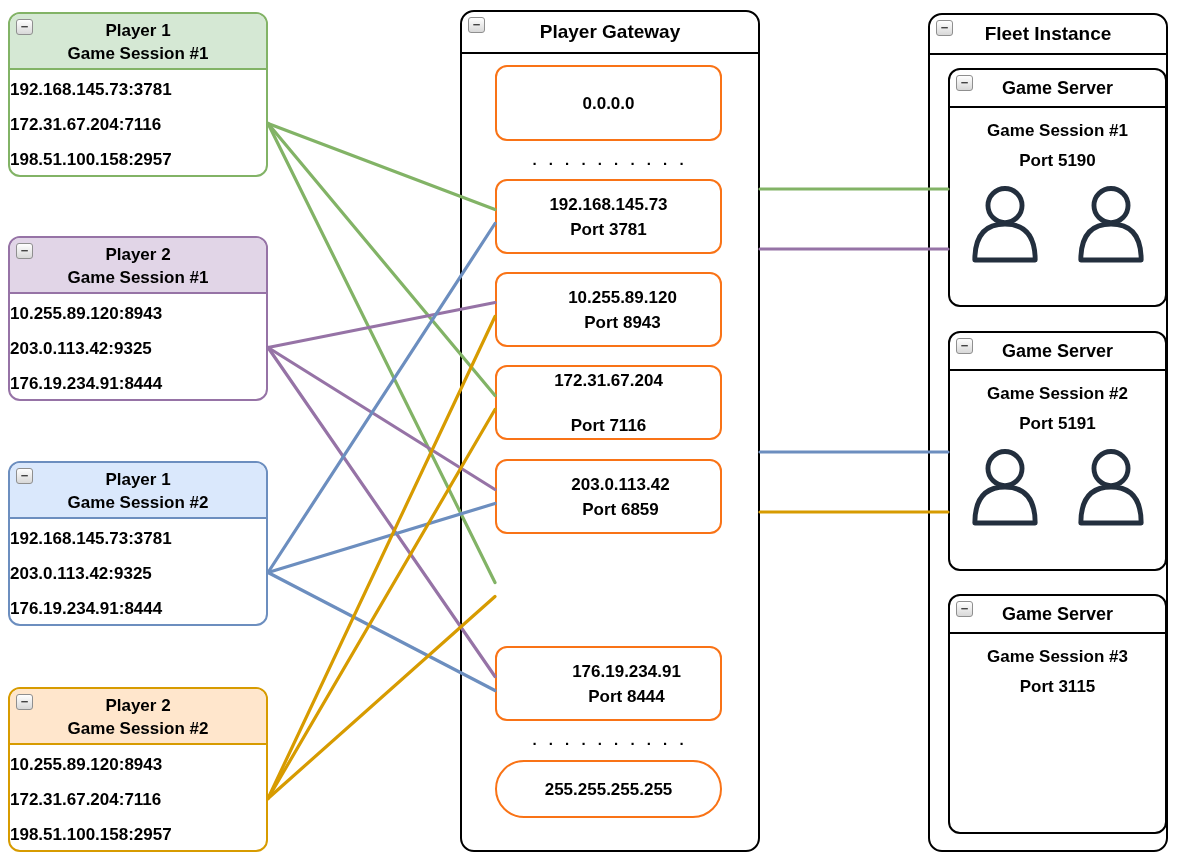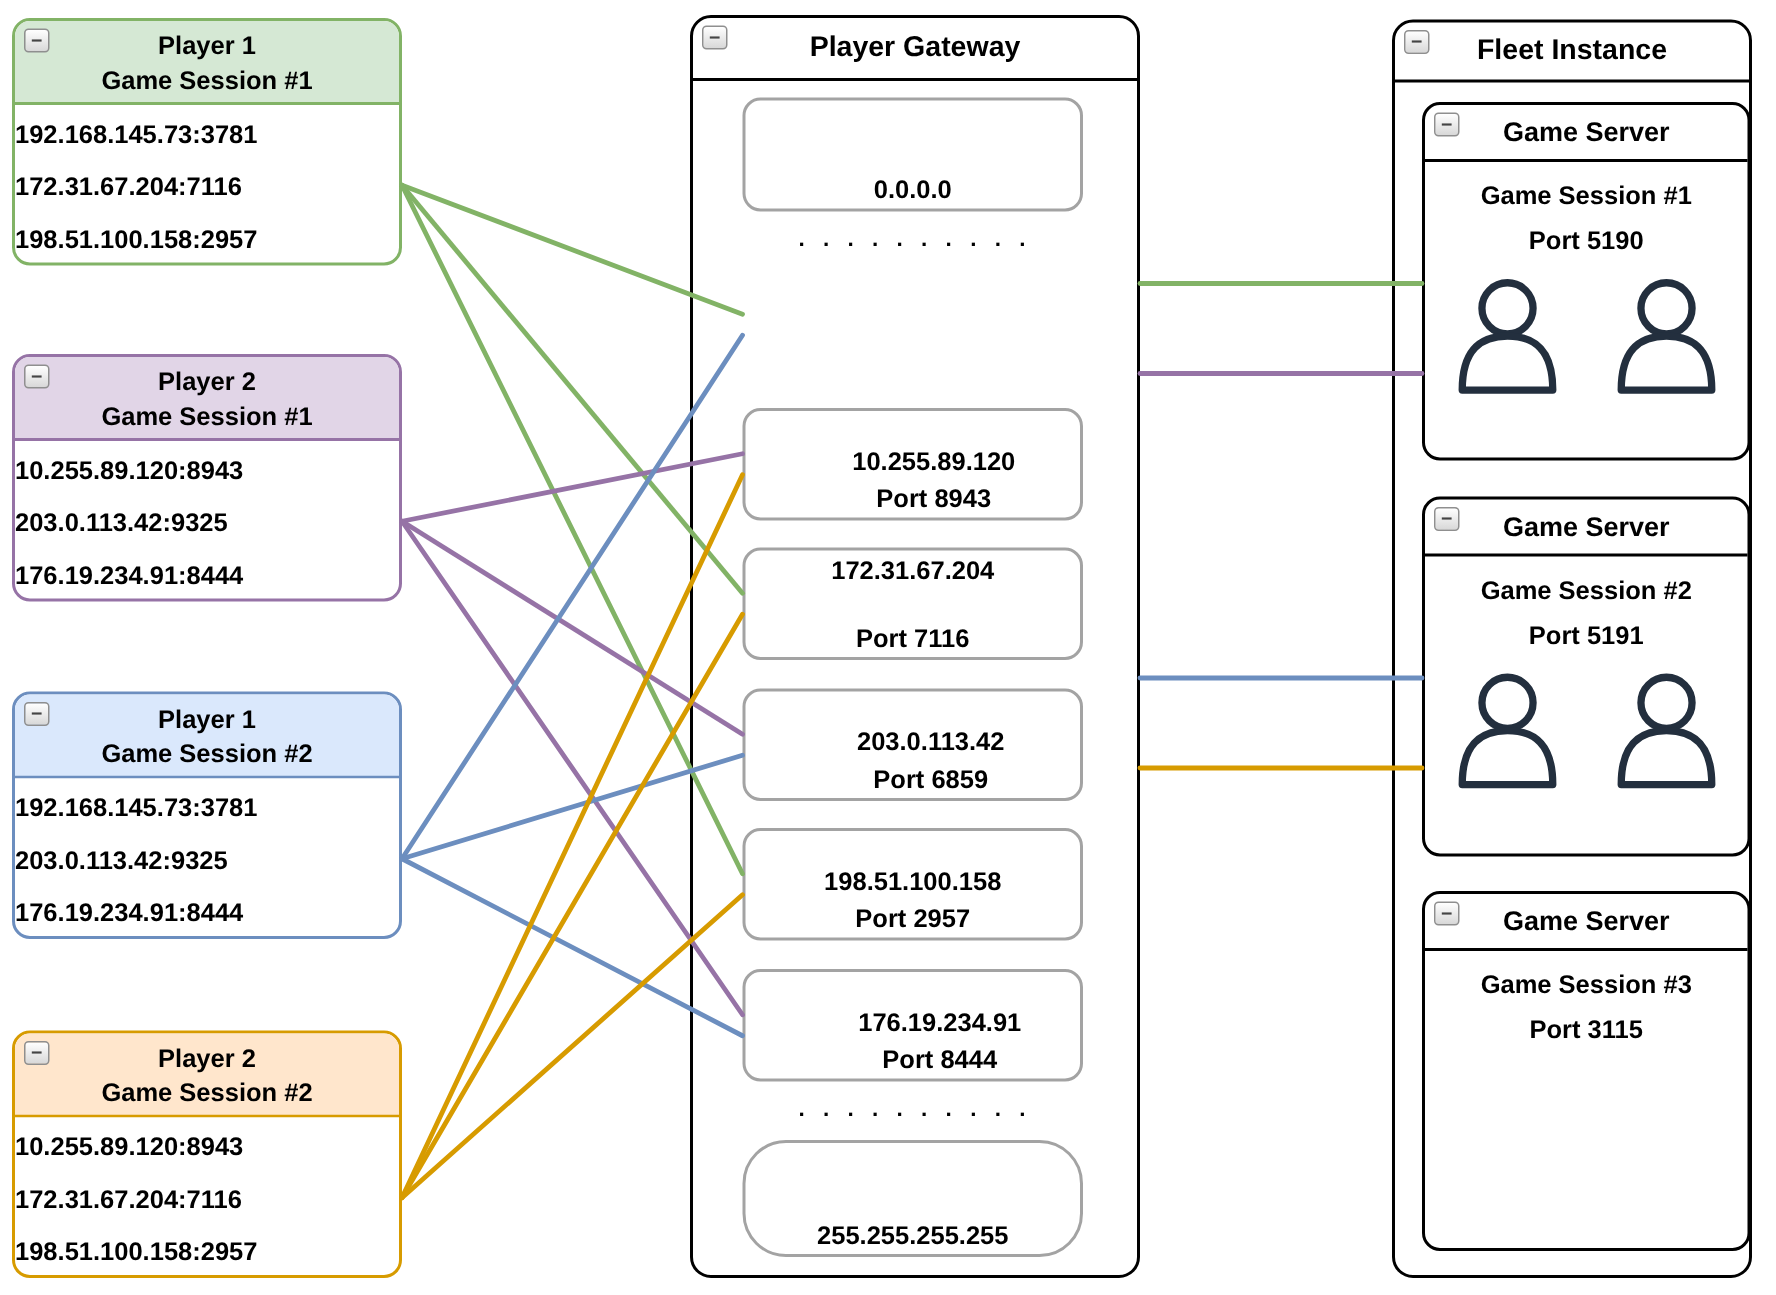--- a/index.html
+++ b/index.html
@@ -23,23 +23,23 @@
               border:1px solid #8f8f8f; border-radius:3px;
               background:linear-gradient(#ffffff,#d8d8d8);
               font-size:13px; line-height:13px; text-align:center; color:#444;
               font-weight:bold; }
 
   
   .gateway { left:460px; top:10px; width:300px; height:842px; border-radius:14px; }
   .gw-header { height:42px; border-bottom:2px solid #000; text-align:center;
                font-size:19px; line-height:40px; }
   .gw-item { position:absolute; left:33px; width:227px; height:75px;
-             border:2px solid #a3a3a3; border-radius:12px; background:#fff;
+             border:2px solid #f97316; border-radius:12px; background:#fff;
              display:flex; flex-direction:column; align-items:center;
-             justify-content:flex-end; font-size:17px; line-height:25px;
+             justify-content:center; font-size:17px; line-height:25px;
              text-align:center; }
   .dots { position:absolute; left:0; width:100%; text-align:center;
           font-size:15px; letter-spacing:4px; line-height:20px; }
 
   
   .fleet { left:928px; top:13px; width:240px; height:839px; border-radius:14px; }
   .fleet-header { height:40px; border-bottom:2px solid #000; text-align:center;
                   font-size:19px; line-height:38px; }
   .game-server { position:absolute; left:18px; width:219px;
                  border:2px solid #000; border-radius:12px; background:#fff; }
@@ -118,44 +118,44 @@
       <div class="collapse">−</div>
       <span>Player Gateway</span>
     </div>
 
     <div class="gw-item" style="top:53px; height:76px;">
       <div>0.0.0.0</div>
     </div>
 
     <div class="dots" style="top:138px;">. . . . . . . . . .</div>
 
+    <div class="gw-item" style="top:167px;">
+      <div>192.168.145.73</div>
+      <div>Port 3781</div>
+    </div>
     <div class="gw-item" style="top:260px;padding-left:28px;">
       <div>10.255.89.120</div>
       <div>Port 8943</div>
     </div>
     <div class="gw-item" style="top:353px;gap:20px;">
       <div>172.31.67.204</div>
       <div>Port 7116</div>
     </div>
     <div class="gw-item" style="top:447px;padding-left:24px;">
       <div>203.0.113.42</div>
       <div>Port 6859</div>
     </div>
-    <div class="gw-item" style="top:540px;">
-      <div>198.51.100.158</div>
-      <div>Port 2957</div>
-    </div>
     <div class="gw-item" style="top:634px;padding-left:36px;">
       <div>176.19.234.91</div>
       <div>Port 8444</div>
     </div>
 
     <div class="dots" style="top:718px;">. . . . . . . . . .</div>
 
-    <div class="gw-item" style="top:748px; height:78px;border-radius:29px;">
+    <div class="gw-item" style="top:748px; height:58px;border-radius:29px;">
       <div>255.255.255.255</div>
     </div>
   </div>
 
   <div class="node fleet">
     <div class="fleet-header">
       <div class="collapse">−</div>
       <span>Fleet Instance</span>
     </div>
 

